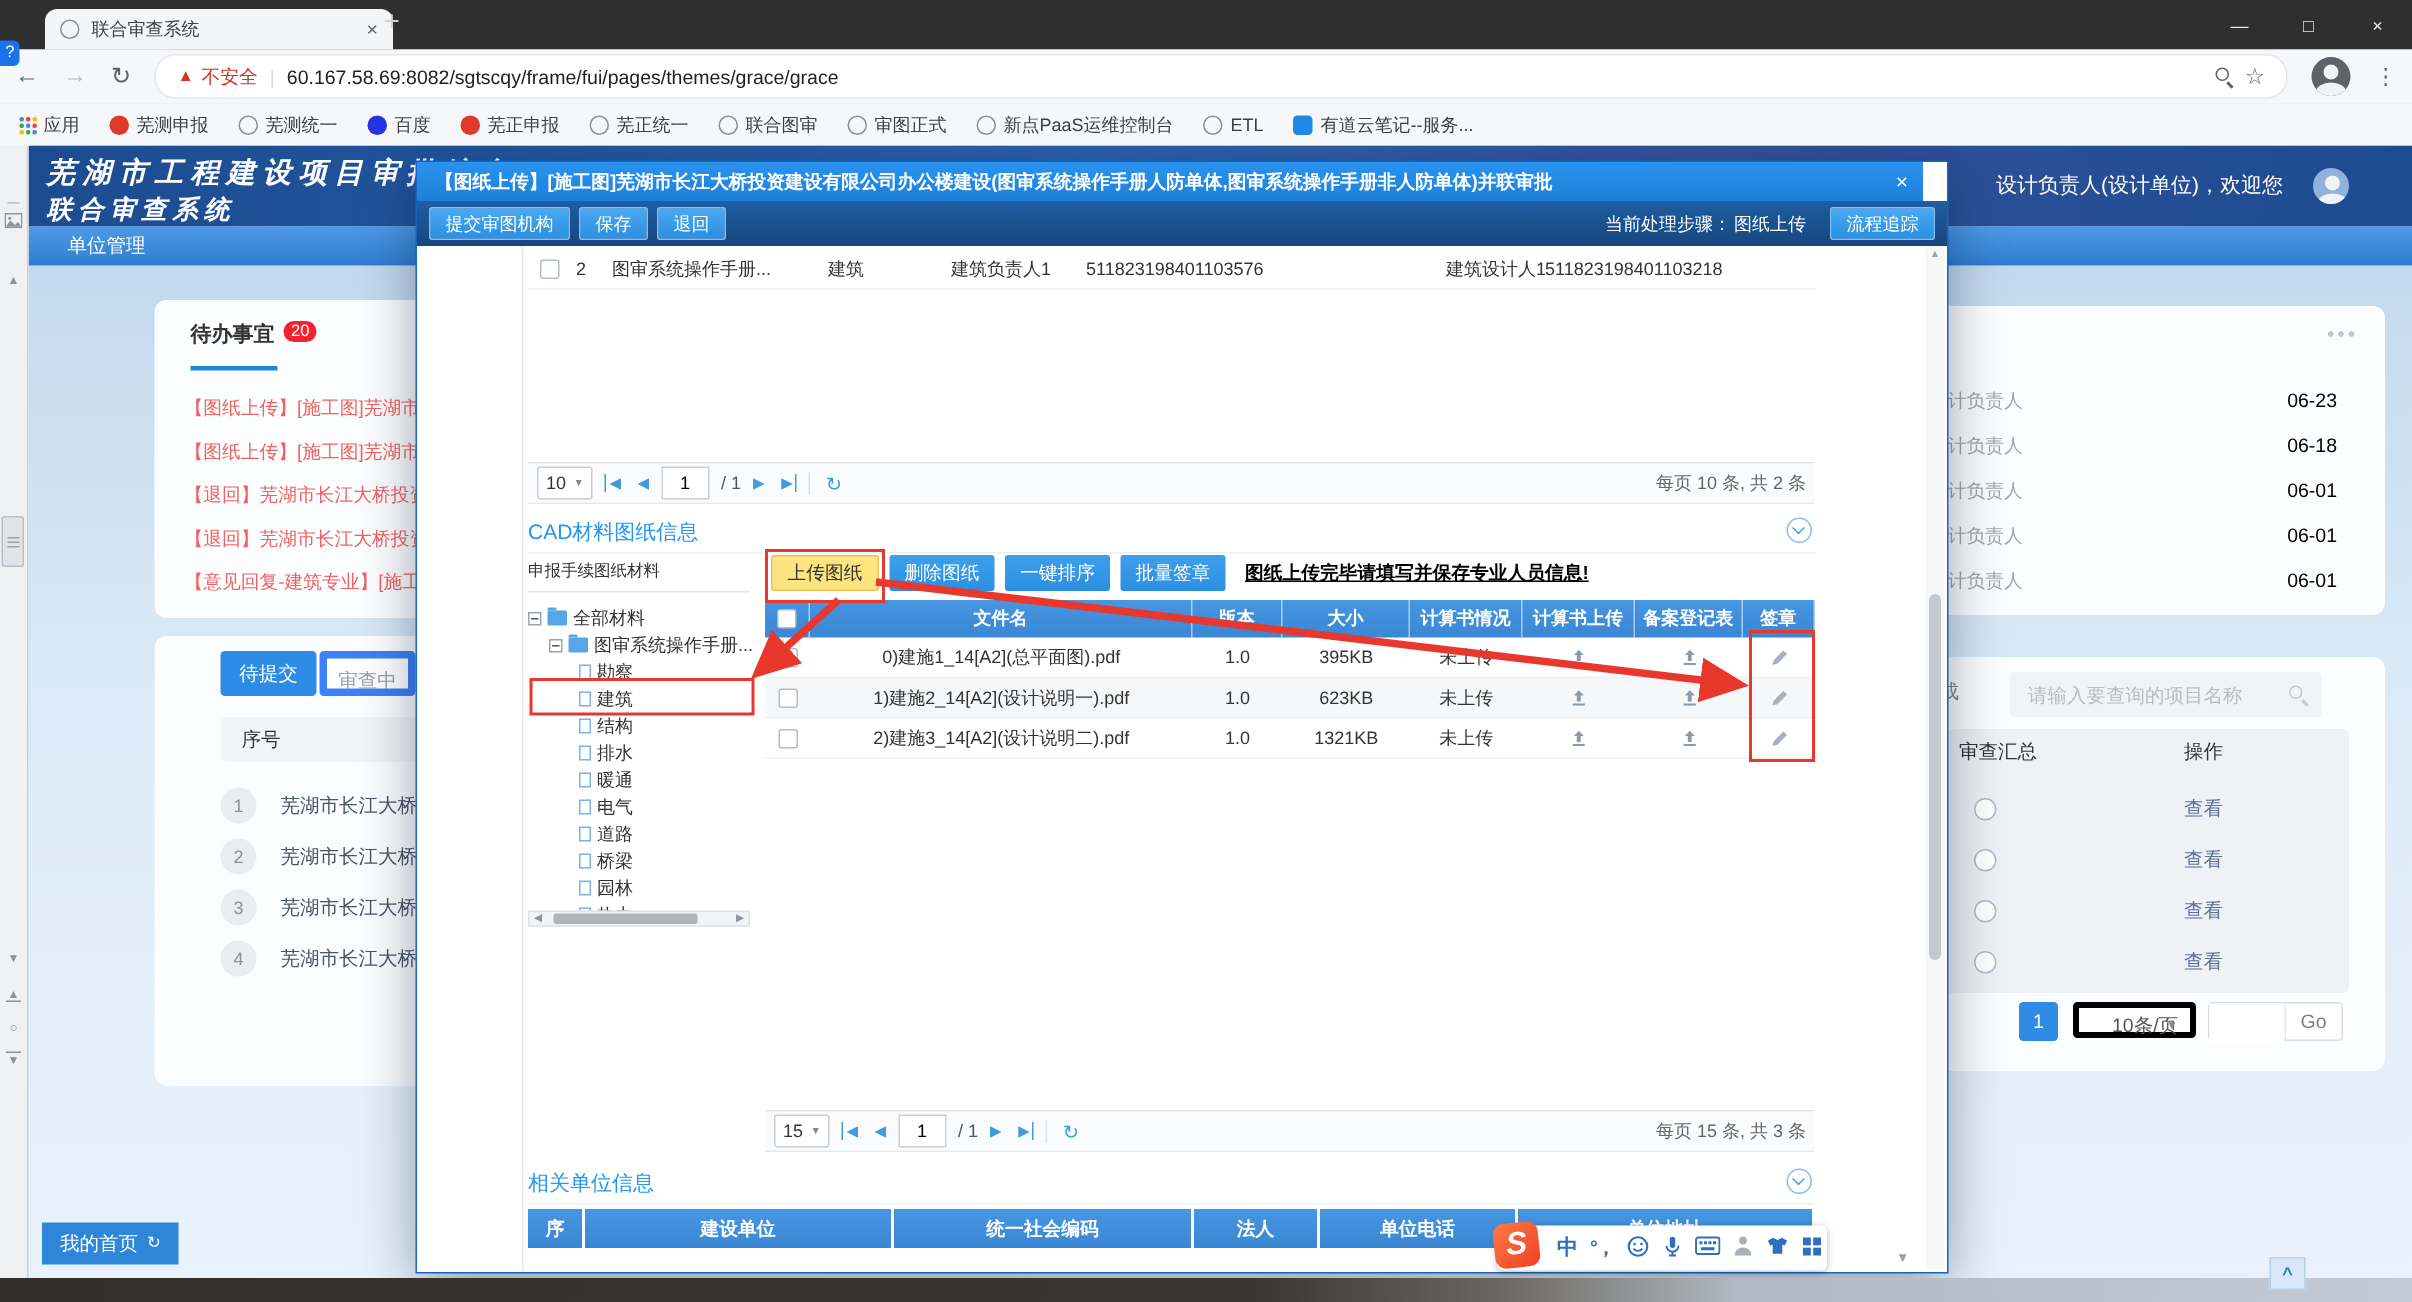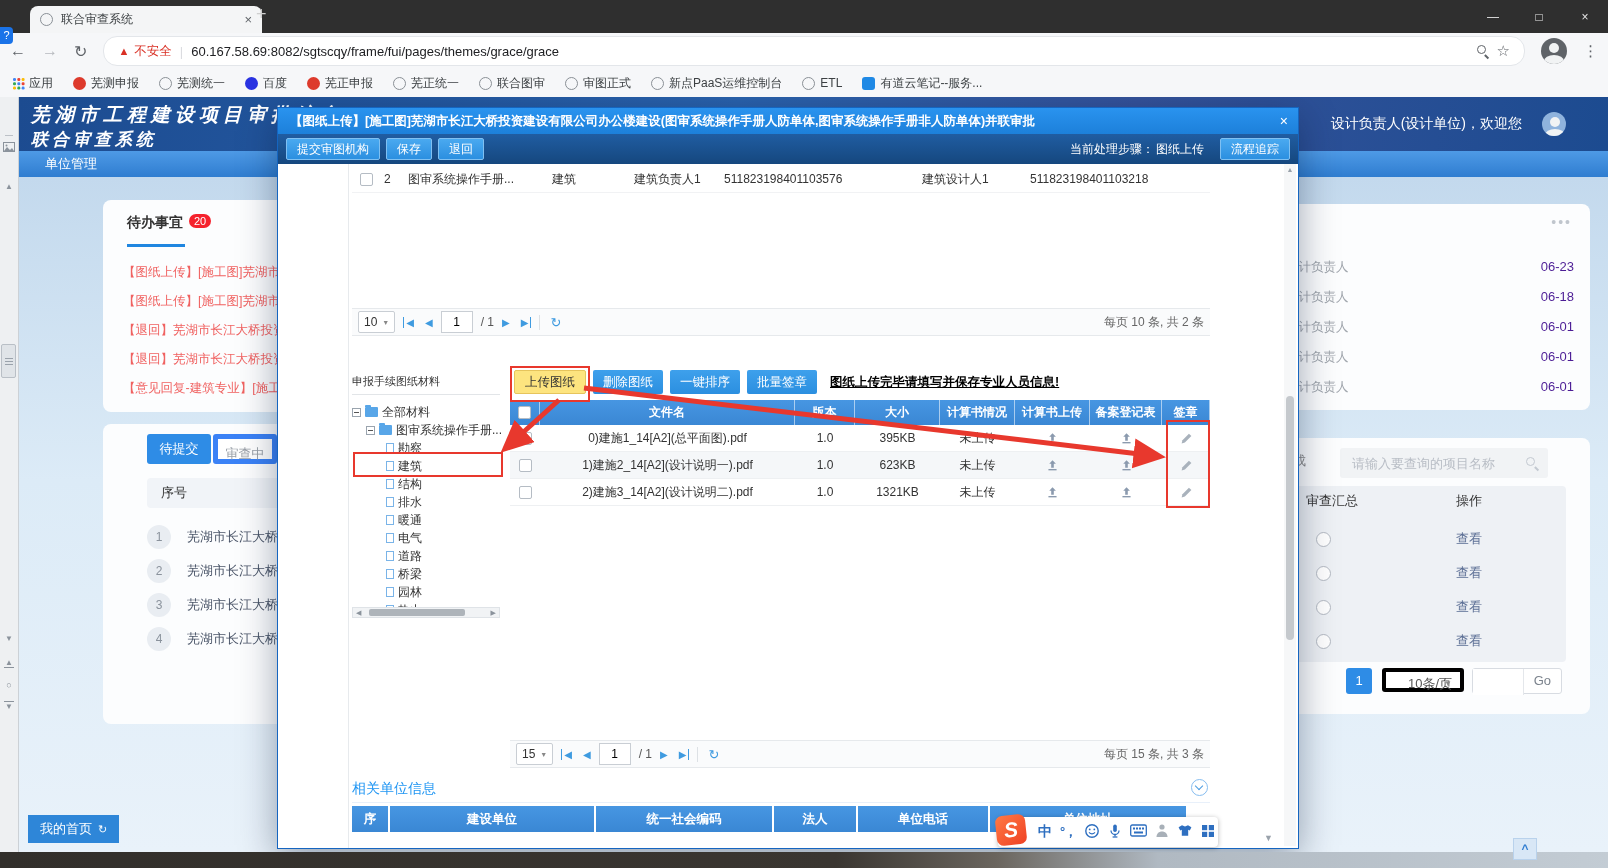--- a/index.html
+++ b/index.html
@@ -79,21 +79,21 @@
   .stat-tab.off{background:#fff;border:5px solid #3b82f6;color:#9aa0a8;box-sizing:border-box;}
   .list-head{position:absolute;left:44px;right:0;top:54px;height:30px;background:#f1f4f8;border-radius:4px;
              line-height:30px;padding-left:14px;color:#333;font-size:13px;}
   .proj-row{position:absolute;left:44px;right:0;height:34px;display:flex;align-items:center;gap:16px;}
   .num-circle{width:24px;height:24px;border-radius:50%;background:#e9edf2;color:#8a929c;text-align:center;
               line-height:24px;font-size:12px;flex:none;}
   .proj-name{color:#4a5568;font-size:13px;white-space:nowrap;overflow:hidden;}
   .more-dots{position:absolute;right:18px;top:10px;color:#c0c6cd;font-size:14px;letter-spacing:2px;}
   .rp-row{position:absolute;left:0;right:0;height:30px;line-height:30px;}
   .rp-label{position:absolute;left:136px;color:#a0a6ad;font-size:12.5px;}
-  .rp-date{position:absolute;right:16px;color:#4c1d95;font-size:13px;}
+  .rp-date{position:absolute;right:32px;color:#000000;font-size:13px;}
   .done-label{position:absolute;left:130px;top:14px;color:#888;font-size:13px;}
   .search-box{position:absolute;left:190px;top:10px;width:208px;height:30px;background:#f1f3f5;border-radius:3px;}
   .search-box input{position:absolute;inset:0;border:0;background:transparent;padding:0 30px 0 12px;font-size:13px;
                     color:#555;font-family:"Liberation Sans",sans-serif;outline:none;}
   .search-box input::placeholder{color:#b9bec6;}
   .search-mag{position:absolute;right:10px;top:9px;}
   .search-mag::before{border-color:#c3c9d1;}
   .search-mag::after{background:#c3c9d1;}
   .rp-table{position:absolute;left:120px;width:296px;top:48px;height:176px;background:#eef1f5;border-radius:4px;}
   .rp-thead{position:absolute;top:0;left:0;right:0;height:30px;line-height:30px;color:#333;font-size:13px;}
@@ -107,21 +107,21 @@
            color:#555;font-size:13px;line-height:24px;padding-left:22px;box-sizing:border-box;}
   .pg-size .cd{position:absolute;right:8px;font-size:8px;color:#888;}
   .pg-go{position:absolute;left:322px;top:0;width:88px;height:24px;border:1px solid #d8dce2;border-radius:3px;background:#fff;}
   .pg-go input{position:absolute;left:0;top:0;width:46px;height:100%;border:0;border-right:1px solid #e4e7eb;outline:none;}
   .pg-go span{position:absolute;right:10px;top:4px;color:#7a828c;font-size:13px;}
   .home-tab{position:absolute;left:28px;top:815px;height:28px;background:#2e86d8;color:#fff;font-size:13px;z-index:2;
             line-height:28px;padding:0 12px;display:flex;gap:6px;align-items:center;}
   
   .modal{position:absolute;left:278px;top:108px;width:1020px;height:740px;background:#fff;z-index:10;
          box-shadow:0 0 0 1px #1565c0,0 10px 36px rgba(0,20,50,.4);}
-  .m-title{position:absolute;top:0;left:0;right:0;height:26px;background:linear-gradient(#2a93ef,#1d80da);
+  .m-title{position:absolute;top:0;left:0;right:16px;height:26px;background:linear-gradient(#2a93ef,#1d80da);
            color:#fff;font-weight:bold;font-size:12.5px;line-height:26px;padding:0 12px;white-space:nowrap;overflow:hidden;}
   .m-close{position:absolute;right:10px;top:0;color:#fff;font-size:14px;line-height:26px;font-weight:normal;}
   .m-toolbar{position:absolute;top:26px;left:0;right:0;height:30px;background:linear-gradient(#205da2,#15477e);
              display:flex;align-items:center;gap:6px;padding:0 8px;}
   .tb-btn{background:linear-gradient(#4aa9f0,#2b8fe0);border:1px solid #7fc0f2;color:#fff;font-size:12px;
           height:22px;line-height:20px;padding:0 10px;border-radius:2px;}
   .m-step{margin-left:auto;color:#fff;font-size:12px;display:flex;align-items:center;gap:2px;}
   .m-body{position:absolute;top:56px;left:0;right:0;bottom:0;background:#fff;overflow:hidden;}
   .panel-edge{position:absolute;left:70px;top:0;bottom:0;width:0;border-left:1px solid #e7eaed;}
   .toprow{position:absolute;left:74px;right:88px;top:2px;height:26px;border-bottom:1px solid #f1f2f4;font-size:12px;color:#333;}
@@ -164,21 +164,21 @@
   .ftable{position:absolute;left:232px;top:236px;width:700px;}
   .fhead{display:flex;height:25px;background:linear-gradient(#4796e2,#3a87d4);color:#fff;font-weight:bold;font-size:12px;}
   .fhead div{display:flex;align-items:center;justify-content:center;border-right:1px solid rgba(255,255,255,.55);box-sizing:border-box;}
   .frow{display:flex;height:26px;border-bottom:1px solid #eef0f2;font-size:12px;color:#333;}
   .frow.alt{background:#f5f7f9;}
   .frow div{display:flex;align-items:center;justify-content:center;box-sizing:border-box;}
   .c0{width:30px;}.c1{width:255px;}.c2{width:60px;}.c3{width:85px;}.c4{width:75px;}.c5{width:75px;}.c6{width:72px;}.c7{width:48px;}
   .utable{position:absolute;left:74px;top:642px;width:858px;display:flex;gap:2px;}
   .utable div{height:26px;background:linear-gradient(#4796e2,#3a87d4);color:#fff;font-weight:bold;font-size:12.5px;
               display:flex;align-items:center;justify-content:center;}
-  .u0{width:36px;}.u1{width:204px;}.u2{width:176px;}.u3{width:82px;}.u4{width:130px;}.u5{width:196px;}
+  .u0{width:36px;}.u1{width:204px;}.u2{width:198px;}.u3{width:82px;}.u4{width:130px;}.u5{width:196px;}
   .vscroll{position:absolute;right:2px;top:0;bottom:2px;width:12px;background:#f6f7f8;}
   .vscroll .a{position:absolute;left:0;width:100%;text-align:center;font-size:7px;color:#9aa2ab;}
   .vscroll .th{position:absolute;left:2px;width:8px;top:232px;height:244px;background:#c5c9cd;border-radius:4px;}
   .anno-box{position:absolute;border:2px solid #e8382d;z-index:30;pointer-events:none;}
   .anno-arrows{position:absolute;left:0;top:0;z-index:29;pointer-events:none;}
   
   .ime{position:absolute;left:998px;top:817px;width:220px;height:30px;background:#fff;border-radius:4px;z-index:22;
        box-shadow:0 1px 5px rgba(0,0,0,.3);display:flex;align-items:center;gap:8px;padding-left:40px;box-sizing:border-box;}
   .ime-logo{position:absolute;left:-2px;top:-2px;width:30px;height:30px;border-radius:7px;
             background:linear-gradient(140deg,#ff7a45,#ef4123);color:#fff;font-weight:bold;font-size:21px;
@@ -438,21 +438,21 @@
     <div class="m-body">
       <div class="panel-edge"></div>
 
       <div class="toprow">
         <span class="cbx"></span>
         <span style="left:32px;">2</span>
         <span style="left:56px;">图审系统操作手册...</span>
         <span style="left:200px;">建筑</span>
         <span style="left:282px;">建筑负责人1</span>
         <span style="left:372px;">511823198401103576</span>
-        <span style="left:570px;">建筑设计人1</span>
+        <span style="left:612px;">建筑设计人1</span>
         <span style="left:678px;">511823198401103218</span>
       </div>
 
       <div class="pager" style="left:74px;right:88px;top:144px;">
         <span class="pgsel">
           <span>10</span>
           <span class="cd">▼</span>
         </span>
         <span class="pgnav">
           <span class="bar-l">◀</span>
@@ -461,20 +461,24 @@
         <input class="pginput" value="1" style="">
         <span>/ 1</span>
         <span class="pgnav">
           <span>▶</span>
           <span class="bar-r">▶</span>
         </span>
         <span class="pg-refresh">↻</span>
         <span class="pg-summary">每页 10 条, 共 2 条</span>
       </div>
 
+      <div class="sec-head" style="top:180px;">
+        <span class="sec-title">CAD材料图纸信息</span>
+        <span class="chev"></span>
+      </div>
 
       <div class="tree-panel">
         <div class="tree-title">申报手续图纸材料</div>
         <div style="padding-top:8px;">
           <div class="tnode">
             <span class="expando"></span>
             <span class="folder"></span>
             <span>全部材料</span>
           </div>
           <div class="tnode" style="padding-left:14px;">

